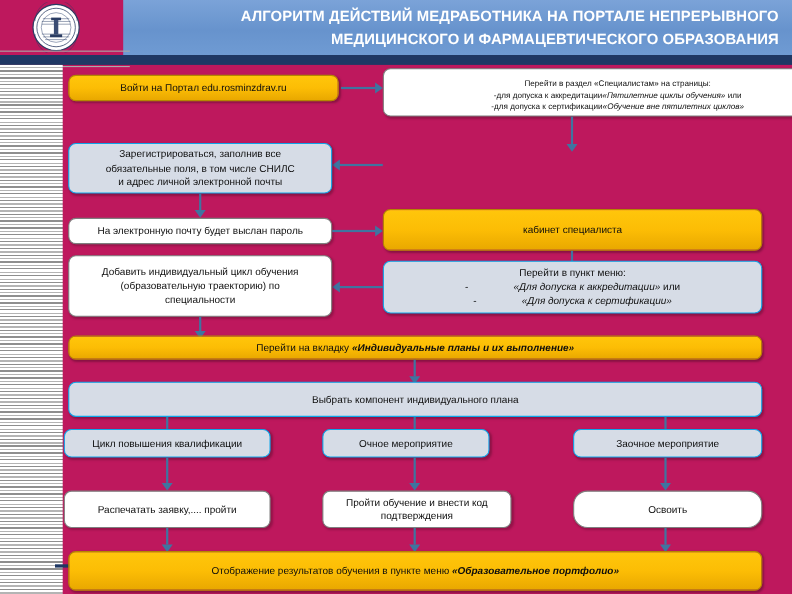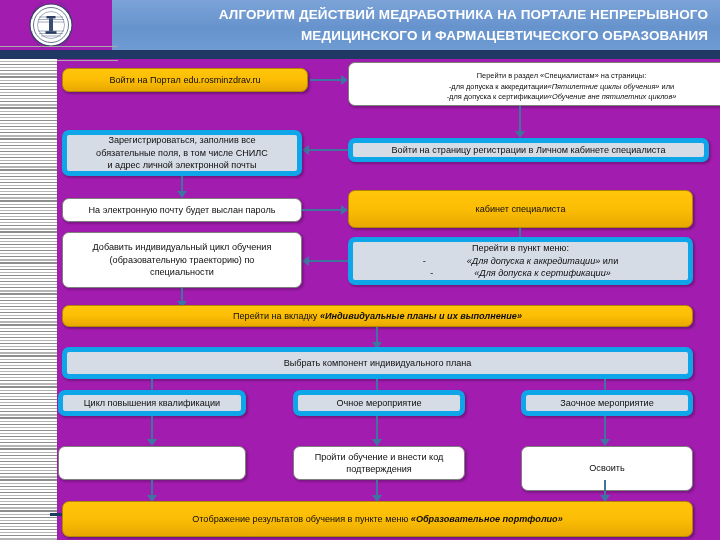--- a/index.html
+++ b/index.html
@@ -6,21 +6,21 @@
   html, body {
     margin: 0; padding: 0;
     width: 720px; height: 540px;
     background: #ffffff;
     font-family: "Liberation Sans", sans-serif;
     overflow: hidden;
   }
   #slide {
     position: relative;
     width: 720px; height: 540px;
-    background: #a21caf;
+    background: #be185d;
     overflow: hidden;
   }
 
   
   .header-band {
     position: absolute;
     left: 112px; top: 0; width: 608px; height: 50px;
     background: linear-gradient(180deg, #7ba3d8 0%, #6793cd 55%, #6f9bd3 100%);
   }
   .header-title {
@@ -81,21 +81,21 @@
     line-height: 12.4px;
     padding: 2px 6px;
   }
   .box.yellow {
     background: linear-gradient(180deg, #ffc60b 0%, #fcbd05 50%, #e9a800 100%);
     border: 1px solid #b48700;
     box-shadow: 1.5px 1.5px 2px rgba(0,0,0,0.28);
   }
   .box.blue {
     background: #d6dce6;
-    border: 5px solid #0ea5e9;
+    border: 1px solid #0ea5e9;
     box-shadow: 1.5px 1.5px 2px rgba(0,0,0,0.25);
   }
   .box.white {
     background: #ffffff;
     border: 1px solid #7f7f7f;
     box-shadow: 1.5px 1.5px 2px rgba(0,0,0,0.22);
   }
   .box .txt { display: block; width: 100%; }
   .box .txt i { font-style: italic; font-weight: bold; }
 
@@ -205,23 +205,20 @@
       <span class="ln"><span>-для допуска к аккредитации</span><i>«Пятилетние циклы обучения»</i><span> или</span></span>
       <span class="ln"><span>-для допуска к сертификации</span><i>«Обучение вне пятилетних циклов»</i></span>
     </span>
   </div>
 
   <div class="arrow-v" style="left:510px; top:106px; width:20px; height:32px;">
     <div class="stem" style="height:25px;"></div>
     <div class="head" style="top:25px;"></div>
   </div>
 
-  <div class="box blue" style="left:348px; top:138px; width:361px; height:24px;">
-    <span class="txt">Войти на страницу регистрации в Личном кабинете специалиста</span>
-  </div>
 
   <div class="arrow-h" style="left:302px; top:140px; width:46px; height:20px;">
     <div class="stem" style="left:6px; width:40px;"></div>
     <div class="head-l"></div>
   </div>
 
   <div class="box blue" style="left:62px; top:130px; width:240px; height:46px;">
     <span class="lines">
       <span class="ln">Зарегистрироваться, заполнив все</span>
       <span class="ln">обязательные поля, в том числе СНИЛС</span>
@@ -302,21 +299,21 @@
     <div class="head" style="top:11px;"></div>
   </div>
   <div class="arrow-v" style="left:595px; top:379px; width:20px; height:18px;">
     <div class="stem" style="height:11px;"></div>
     <div class="head" style="top:11px;"></div>
   </div>
 
   <div class="box blue" style="left:58px; top:390px; width:188px; height:26px;">
     <span class="txt">Цикл повышения квалификации</span>
   </div>
-  <div class="box blue" style="left:293px; top:390px; width:172px; height:26px;">
+  <div class="box blue" style="left:293px; top:390px; width:152px; height:26px;">
     <span class="txt">Очное мероприятие</span>
   </div>
   <div class="box blue" style="left:521px; top:390px; width:172px; height:26px;">
     <span class="txt">Заочное мероприятие</span>
   </div>
 
   <div class="arrow-v" style="left:142px; top:416px; width:20px; height:30px;">
     <div class="stem" style="height:23px;"></div>
     <div class="head" style="top:23px;"></div>
   </div>
@@ -324,29 +321,30 @@
     <div class="stem" style="height:23px;"></div>
     <div class="head" style="top:23px;"></div>
   </div>
   <div class="arrow-v" style="left:595px; top:416px; width:20px; height:30px;">
     <div class="stem" style="height:23px;"></div>
     <div class="head" style="top:23px;"></div>
   </div>
 
   <div class="box white" style="left:58px; top:446px; width:188px; height:34px;">
     <span class="lines">
+      <span class="ln">Распечатать заявку,.... пройти</span>
     </span>
   </div>
   <div class="box white" style="left:293px; top:446px; width:172px; height:34px;">
     <span class="lines">
       <span class="ln">Пройти обучение и внести код</span>
       <span class="ln">подтверждения</span>
     </span>
   </div>
-  <div class="box white" style="left:521px; top:446px; width:172px; height:45px;">
+  <div class="box white" style="left:521px; top:446px; width:172px; height:34px;border-radius:13px;">
     <span class="txt">Освоить</span>
   </div>
 
   <div class="arrow-v" style="left:142px; top:480px; width:20px; height:22px;">
     <div class="stem" style="height:15px;"></div>
     <div class="head" style="top:15px;"></div>
   </div>
   <div class="arrow-v" style="left:367px; top:480px; width:20px; height:22px;">
     <div class="stem" style="height:15px;"></div>
     <div class="head" style="top:15px;"></div>

